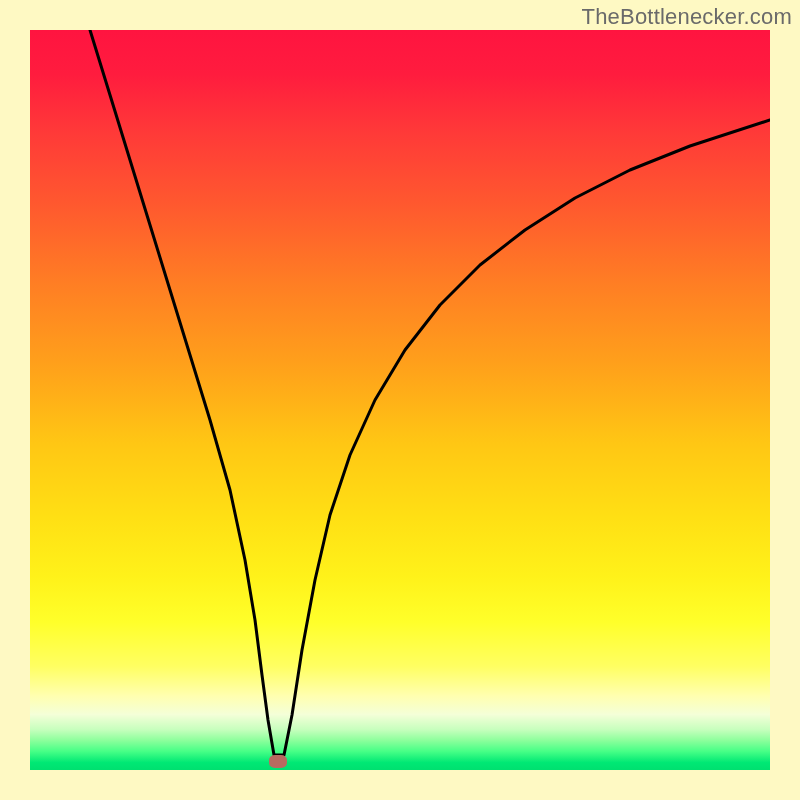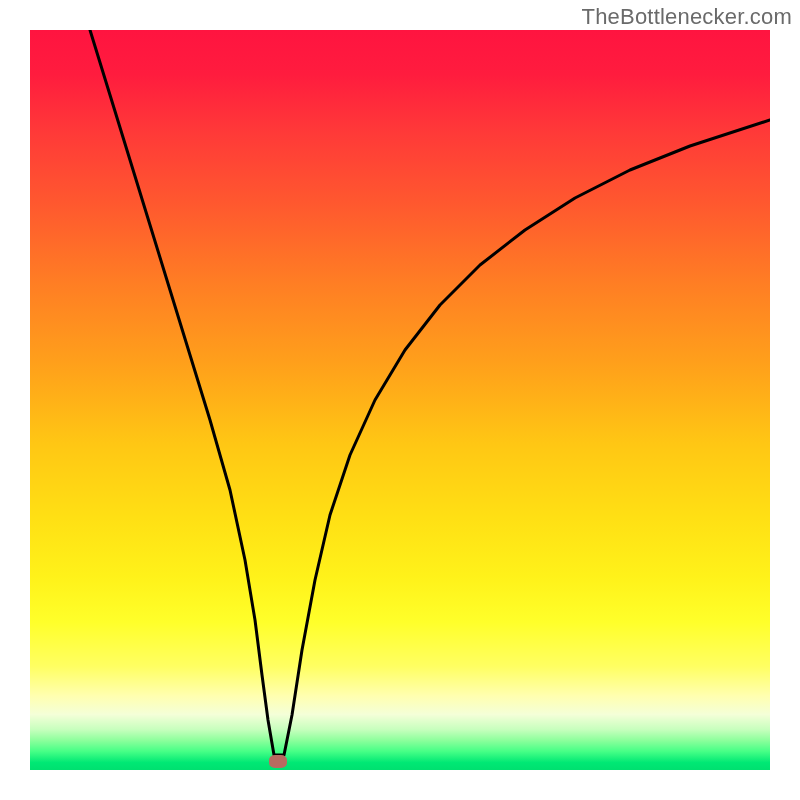--- a/index.html
+++ b/index.html
@@ -10,21 +10,21 @@
     background: #000;
     overflow: hidden;
     font-family: Arial, Helvetica, sans-serif;
   }
   .frame {
     position: absolute;
     left: 0;
     top: 0;
     width: 800px;
     height: 800px;
-    background: #ffffff;
+    background: #fef9c3;
   }
   .plot-area {
     position: absolute;
     left: 30px;
     top: 30px;
     width: 740px;
     height: 740px;
     overflow: hidden;
   }
   .gradient {

